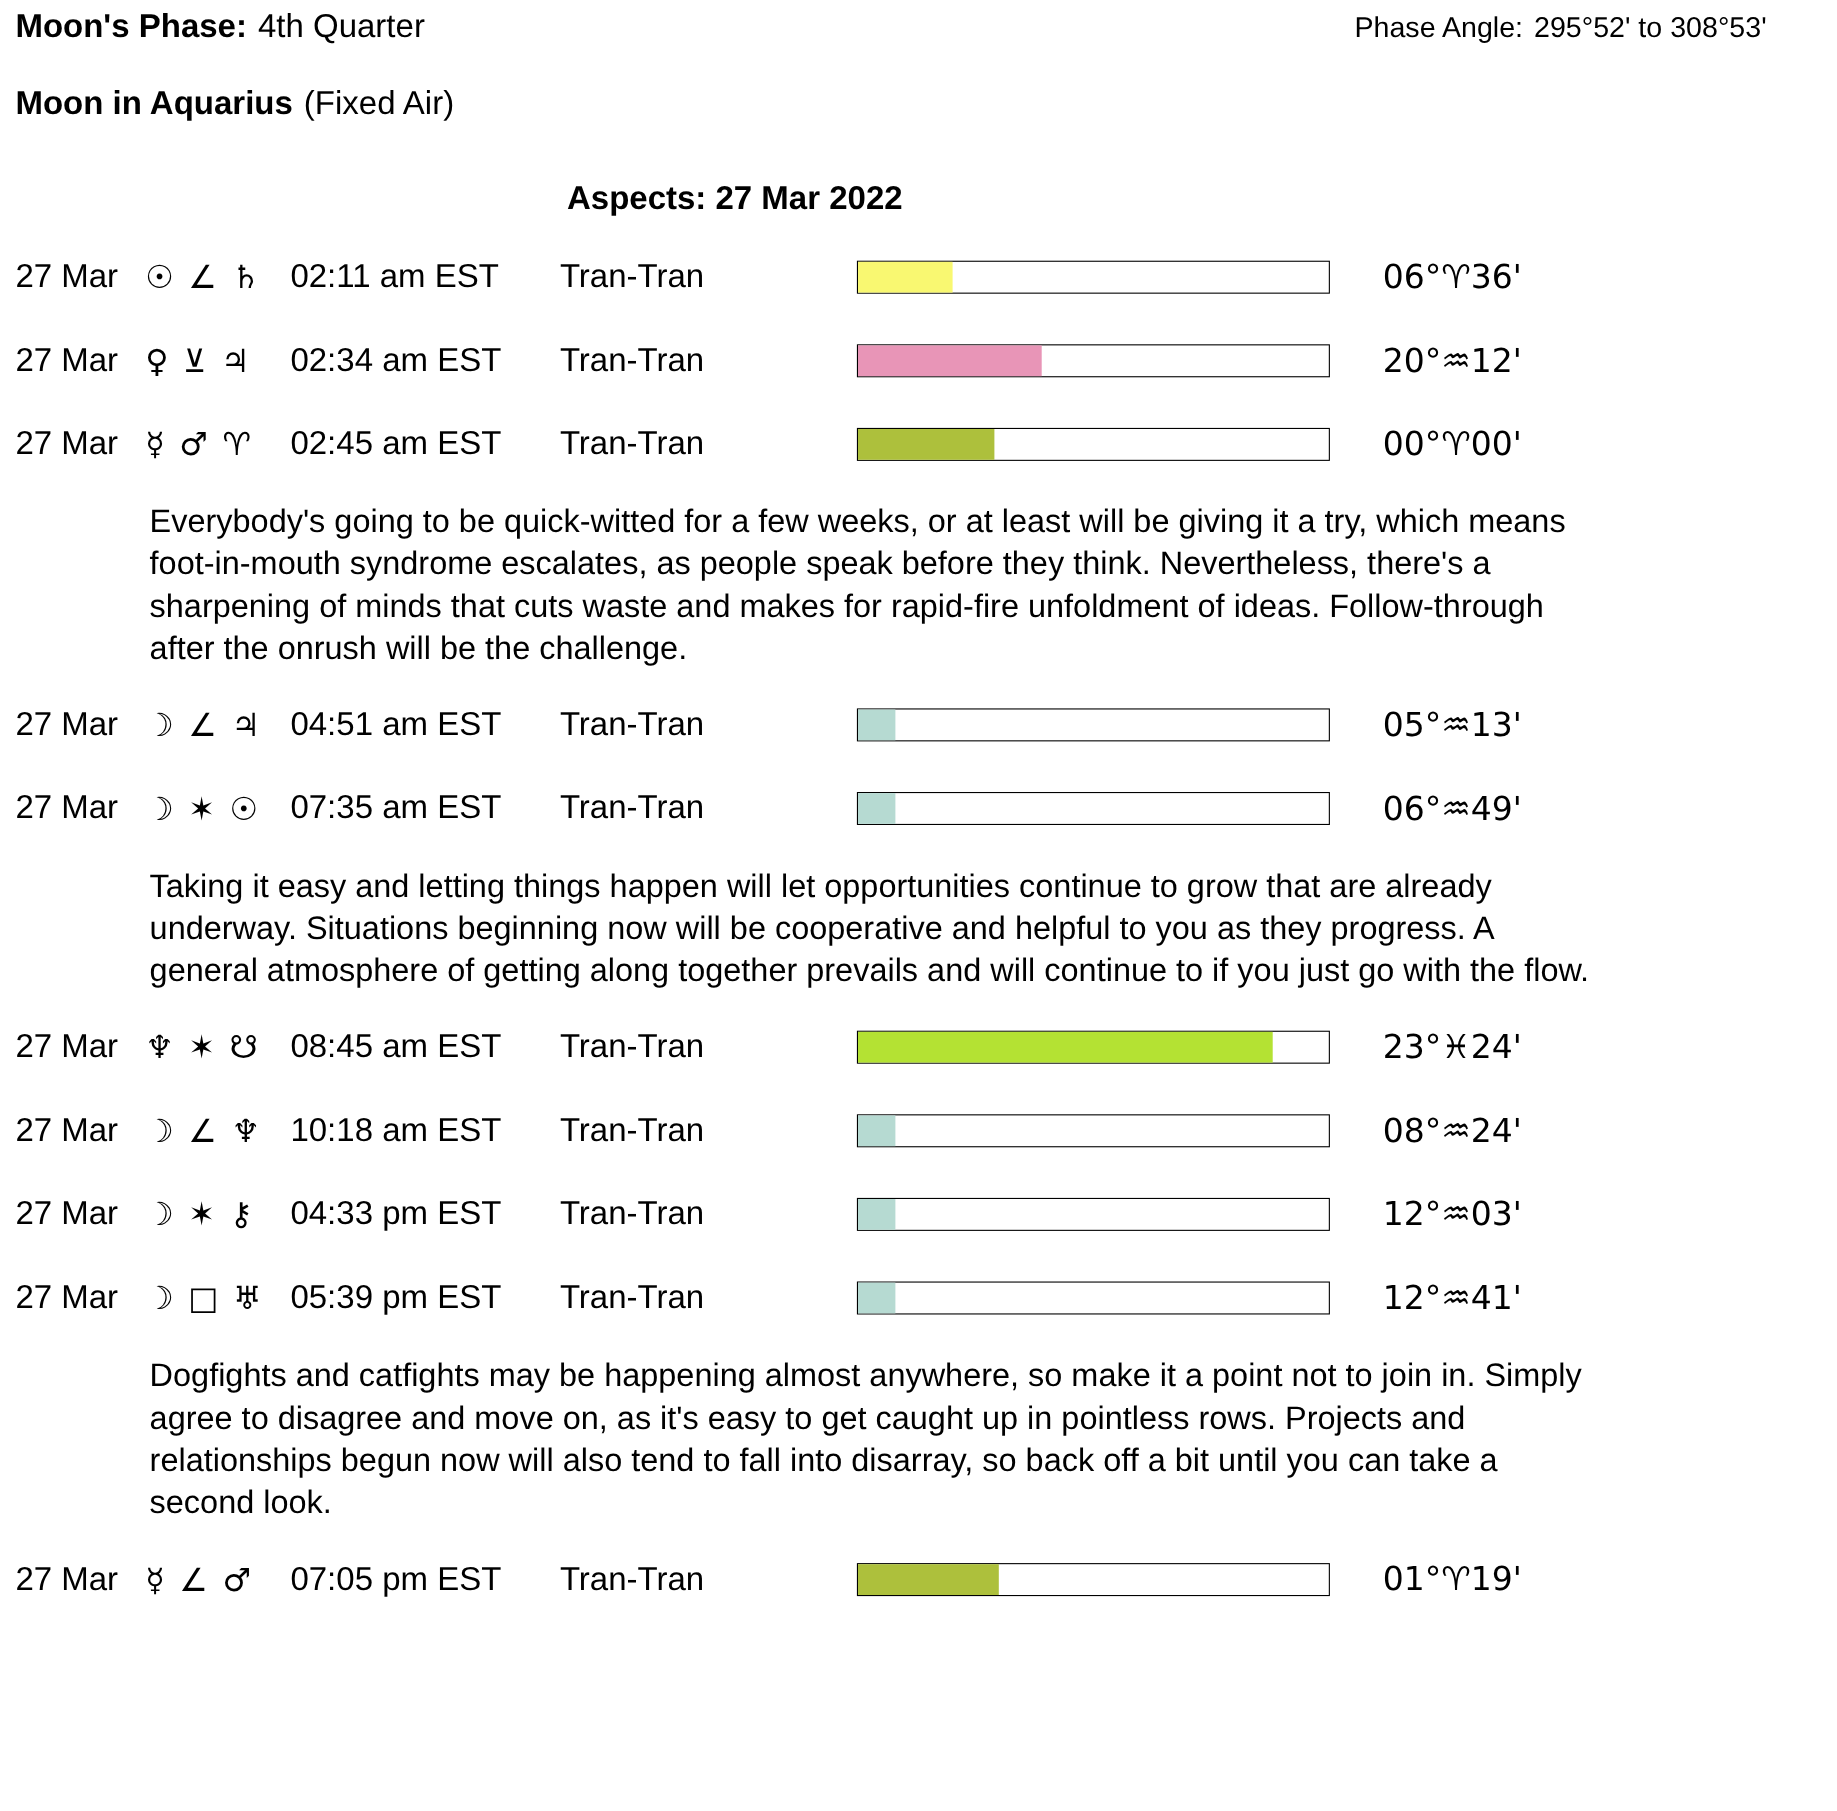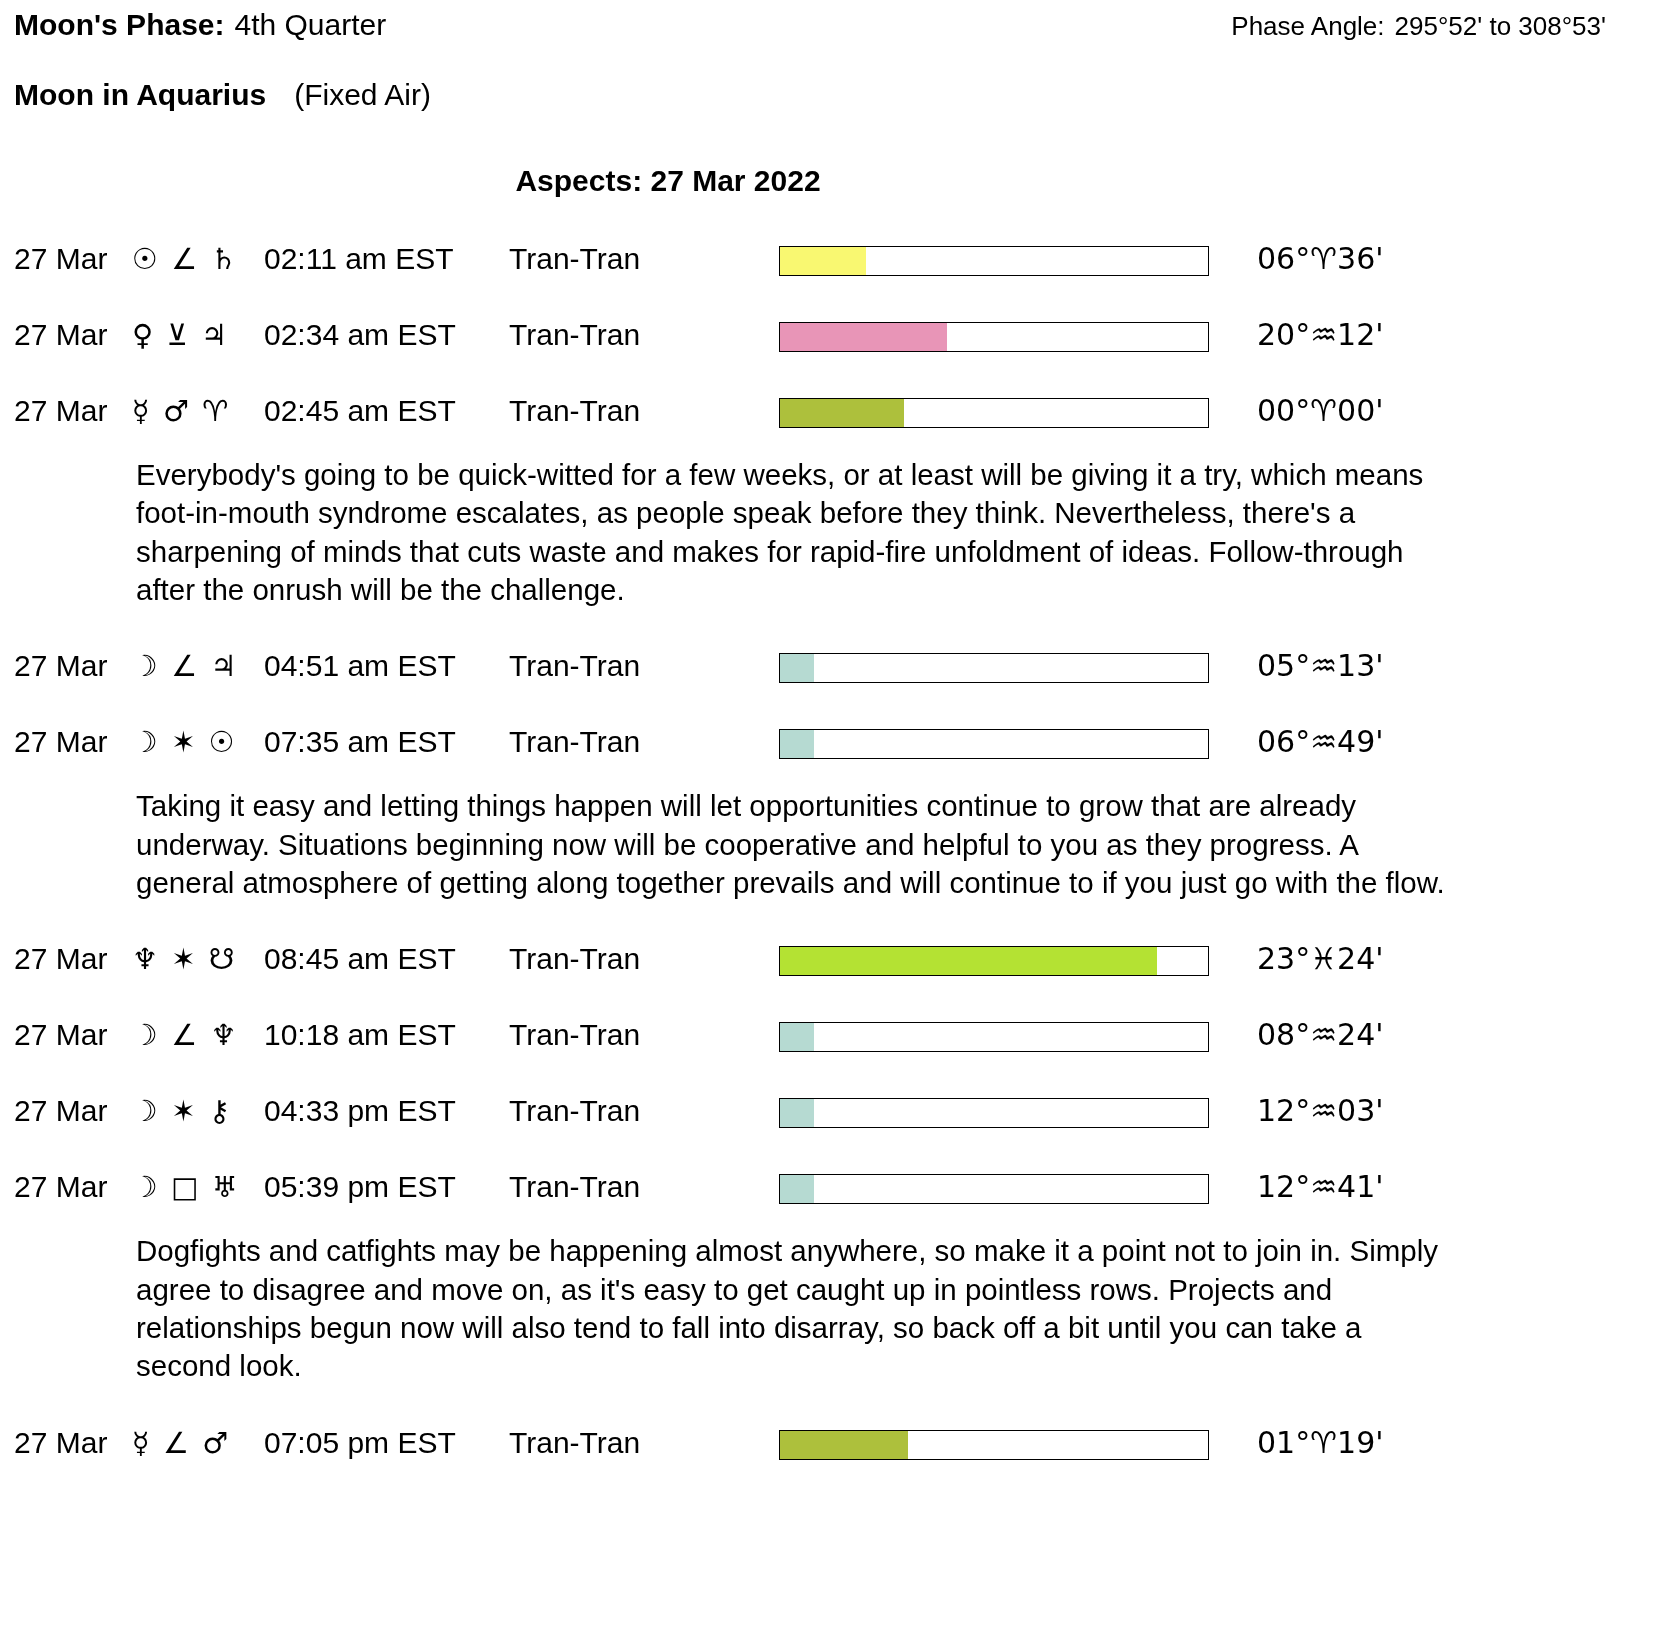--- a/index.html
+++ b/index.html
@@ -46,37 +46,37 @@
   }
   .hdr-right .val {
     margin-left: 10px;
   }
   .line2, .line3 {
     font-size: 30px;
     margin-bottom: 36px;
     white-space: nowrap;
   }
   .line2 .lbl, .line3 .lbl { font-weight: bold; }
-  .line2 .paren { margin-left: 28px; }
+  .line2 .paren { margin-left: 10px; }
   .line3 .val { margin-left: 6px; }
 
   
   .aspects-title {
     text-align: center;
     font-size: 30px;
     font-weight: bold;
     margin-top: 52px;
     margin-bottom: 30px;
     padding-right: 290px;
   }
 
   
   .aspect-row {
     display: flex;
-    align-items: flex-end;
+    align-items: center;
     font-size: 30px;
     height: 48px;
     margin-bottom: 28px;
     white-space: nowrap;
   }
   .a-date   { width: 118px; }
   .a-glyphs {
     width: 132px;
     font-family: "DejaVu Sans", sans-serif;
     font-size: 29px;

